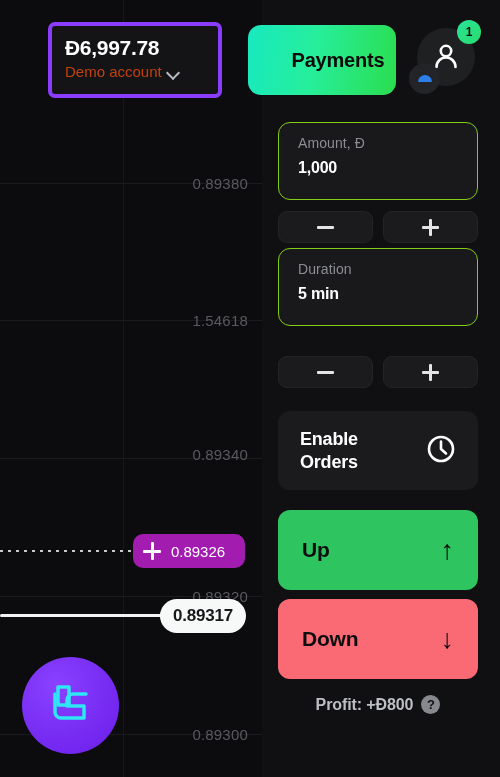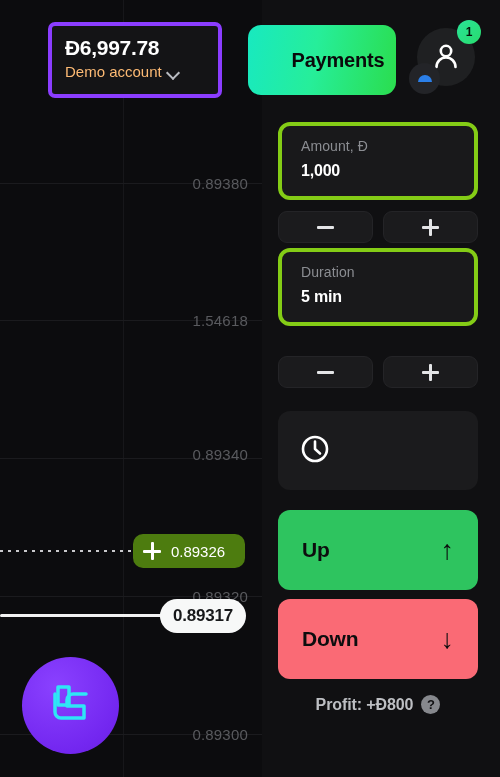--- a/index.html
+++ b/index.html
@@ -84,21 +84,21 @@
     background: #ffffff;
   }
 
   
   #strike-pill {
     position: absolute;
     left: 133px;
     top: 534px;
     width: 112px;
     height: 34px;
-    background: #4d7c0f;
+    background: #a21caf;
     border-radius: 10px;
     display: flex;
     align-items: center;
     padding: 0 10px;
   }
   #strike-pill .plus {
     width: 18px; height: 18px;
     position: relative;
     flex: 0 0 auto;
   }
@@ -180,21 +180,21 @@
     line-height: 25px;
   }
   #balance-type-row {
     display: flex;
     align-items: center;
     gap: 6px;
     margin-top: 2px;
   }
   #balance-type {
     font-size: 15px;
-    color: #fdba74;
+    color: #c2410c;
     line-height: 19px;
   }
   .chev {
     width: 11px; height: 7px;
     position: relative;
   }
   .chev::before {
     content: "";
     position: absolute;
     left: 0; top: 0;
@@ -263,21 +263,21 @@
     justify-content: center;
   }
 
   
   .field-card {
     position: absolute;
     left: 278px;
     width: 200px;
     height: 78px;
     background: #19191b;
-    border: 4px solid #84cc16;
+    border: 1px solid #84cc16;
     border-radius: 12px;
     padding: 11px 0 0 19px;
   }
   .field-label {
     font-size: 14px;
     color: #8b8d92;
     line-height: 18px;
     letter-spacing: 0.1px;
   }
   .field-value {
@@ -485,20 +485,24 @@
     <div class="field-value">5 min</div>
   </div>
   <div class="step-btn" style="left:278px; top:356px">
     <span class="minus"></span>
   </div>
   <div class="step-btn" style="left:383px; top:356px">
     <span class="plus2"></span>
   </div>
 
   <div id="enable-orders">
+    <div>
+      <div class="eo-label">Enable</div>
+      <div class="eo-label">Orders</div>
+    </div>
     <span>
       <svg width="30" height="30" viewBox="0 0 30 30" aria-hidden="true">
         <circle cx="15" cy="15" r="12" fill="none" stroke="#ffffff" stroke-width="2.6"></circle>
         <path d="M15 7.5 V15 l5 4.5" fill="none" stroke="#ffffff" stroke-width="2.6" stroke-linecap="round" stroke-linejoin="round"></path>
       </svg>
     </span>
   </div>
 
   <button class="trade-btn" id="down-button">
     <span class="t-label">Down</span>

